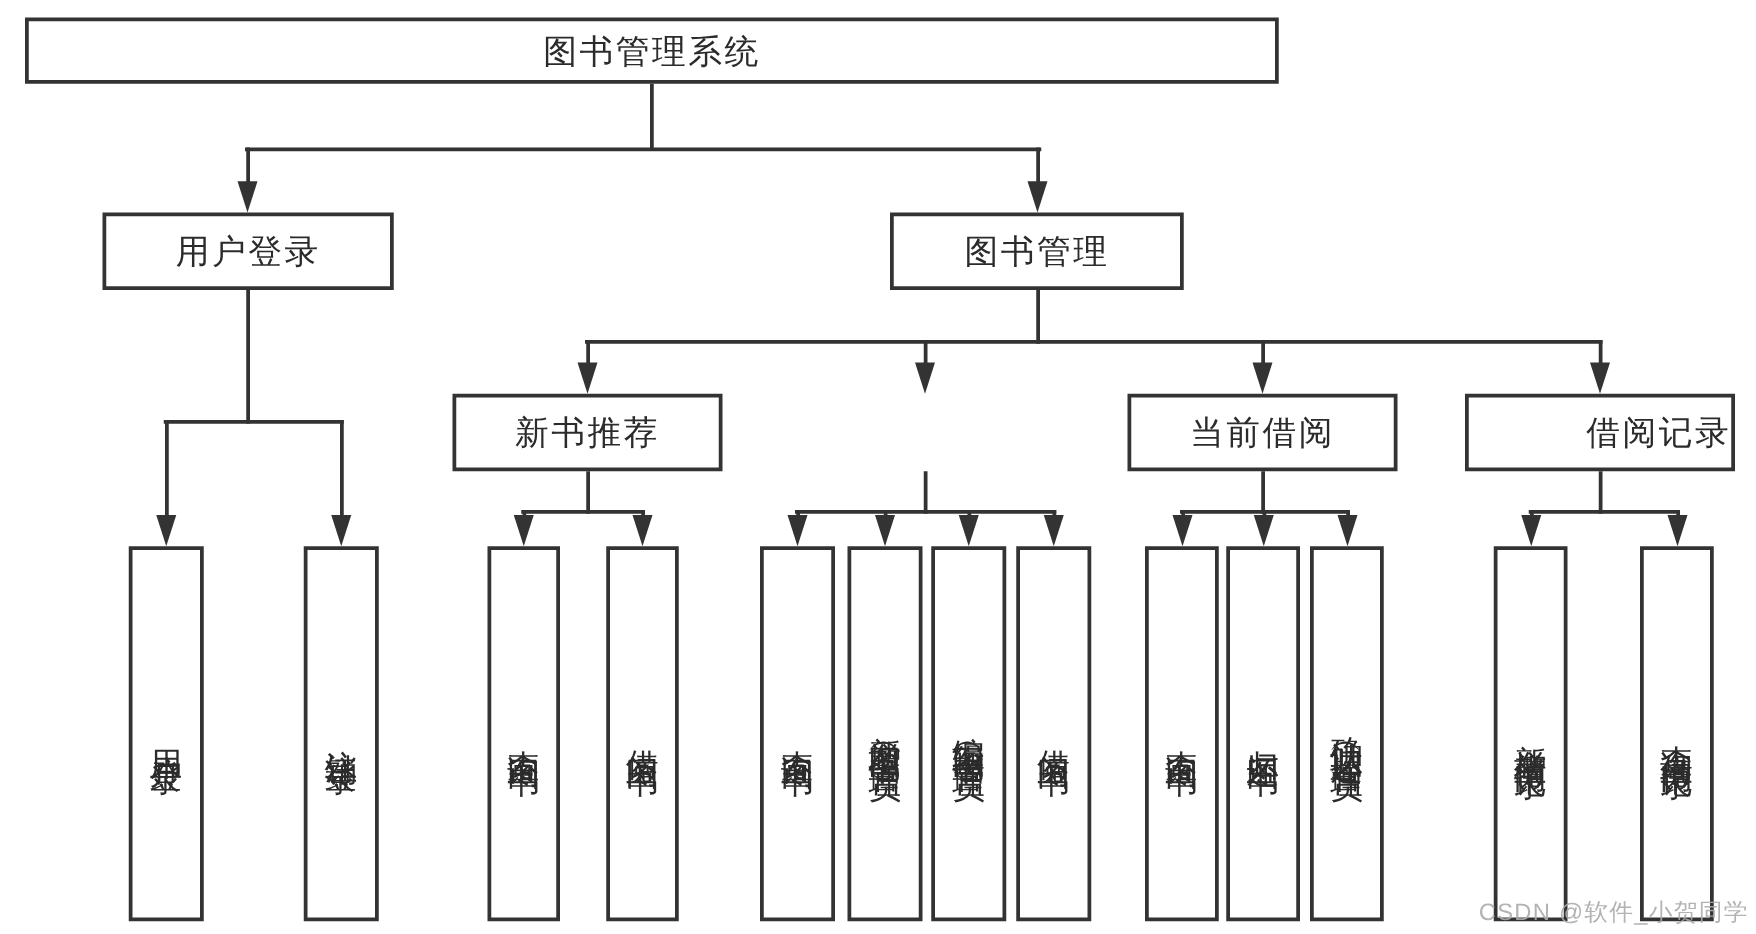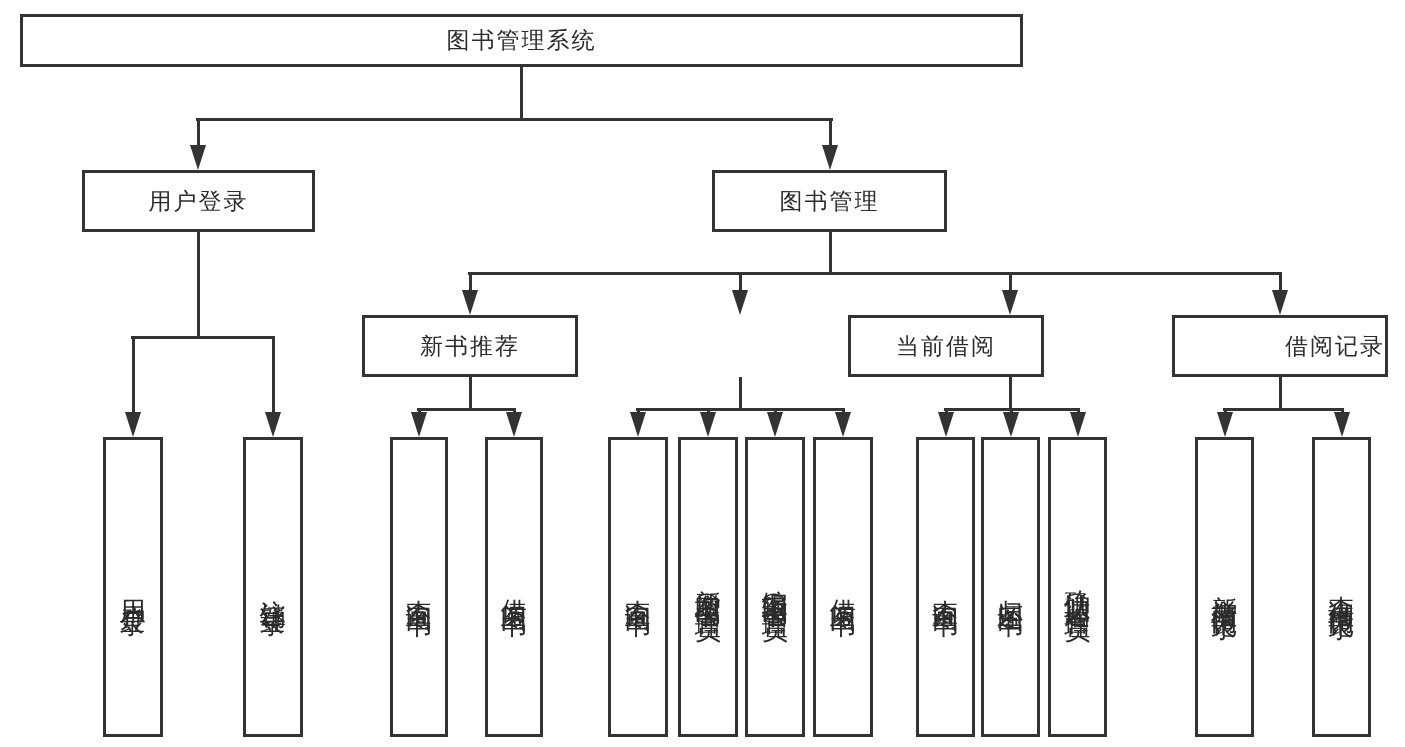--- a/index.html
+++ b/index.html
@@ -13,21 +13,21 @@
   .node {
     position: absolute;
     box-sizing: border-box;
     border: 3px solid #333333;
     background: #ffffff;
     display: flex;
     align-items: center;
     justify-content: center;
     color: #2b2b2b;
   }
-  .node.h { font-size: 23px; letter-spacing: 2px; }
+  .node.h { font-size: 27px; letter-spacing: 2px; }
   .node.leaf { font-size: 26px; }
   .node.leaf .vtext {
     writing-mode: vertical-rl;
     text-orientation: mixed;
     letter-spacing: 4px;
     line-height: 1.1;
     white-space: nowrap;
   }
   .vline { position: absolute; width: 3px; background: #333333; }
   .hline { position: absolute; height: 3px; background: #333333; }
@@ -59,21 +59,21 @@
   <div class="node h" style="left:82px; top:170px; width:233px; height:62px;">
     <span>用户登录</span>
   </div>
   <div class="node h" style="left:712px; top:170px; width:235px; height:62px;">
     <span>图书管理</span>
   </div>
 
   <div class="node h" style="left:362px; top:315px; width:216px; height:62px;">
     <span>新书推荐</span>
   </div>
-  <div class="node h" style="left:848px; top:315px; width:196px; height:62px;text-align:center;">
+  <div class="node h" style="left:902px; top:315px; width:216px; height:62px;text-align:center;">
     <span>当前借阅</span>
   </div>
   <div class="node h" style="left:1172px; top:315px; width:216px; height:62px;justify-content:flex-end;">
     <span>借阅记录</span>
   </div>
 
   <div class="node leaf" style="left:103px; top:437px; width:60px; height:300px;">
     <span class="vtext">用户登录</span>
   </div>
   <div class="node leaf" style="left:243px; top:437px; width:60px; height:300px;">
@@ -183,14 +183,15 @@
 
   <div>
     <div class="vline" style="left:1278.5px; top:377px; height:34px;"></div>
     <div class="hline" style="left:1223px; top:408px; width:121px;"></div>
     <div class="vline" style="left:1223.5px; top:408px; height:10px;"></div>
     <div class="ahead" style="left:1217px; top:412px;"></div>
     <div class="vline" style="left:1340.5px; top:408px; height:10px;"></div>
     <div class="ahead" style="left:1334px; top:412px;"></div>
   </div>
 
+  <div class="watermark">CSDN @软件_小贺同学</div>
 
 </div>
 
 </body></html>

